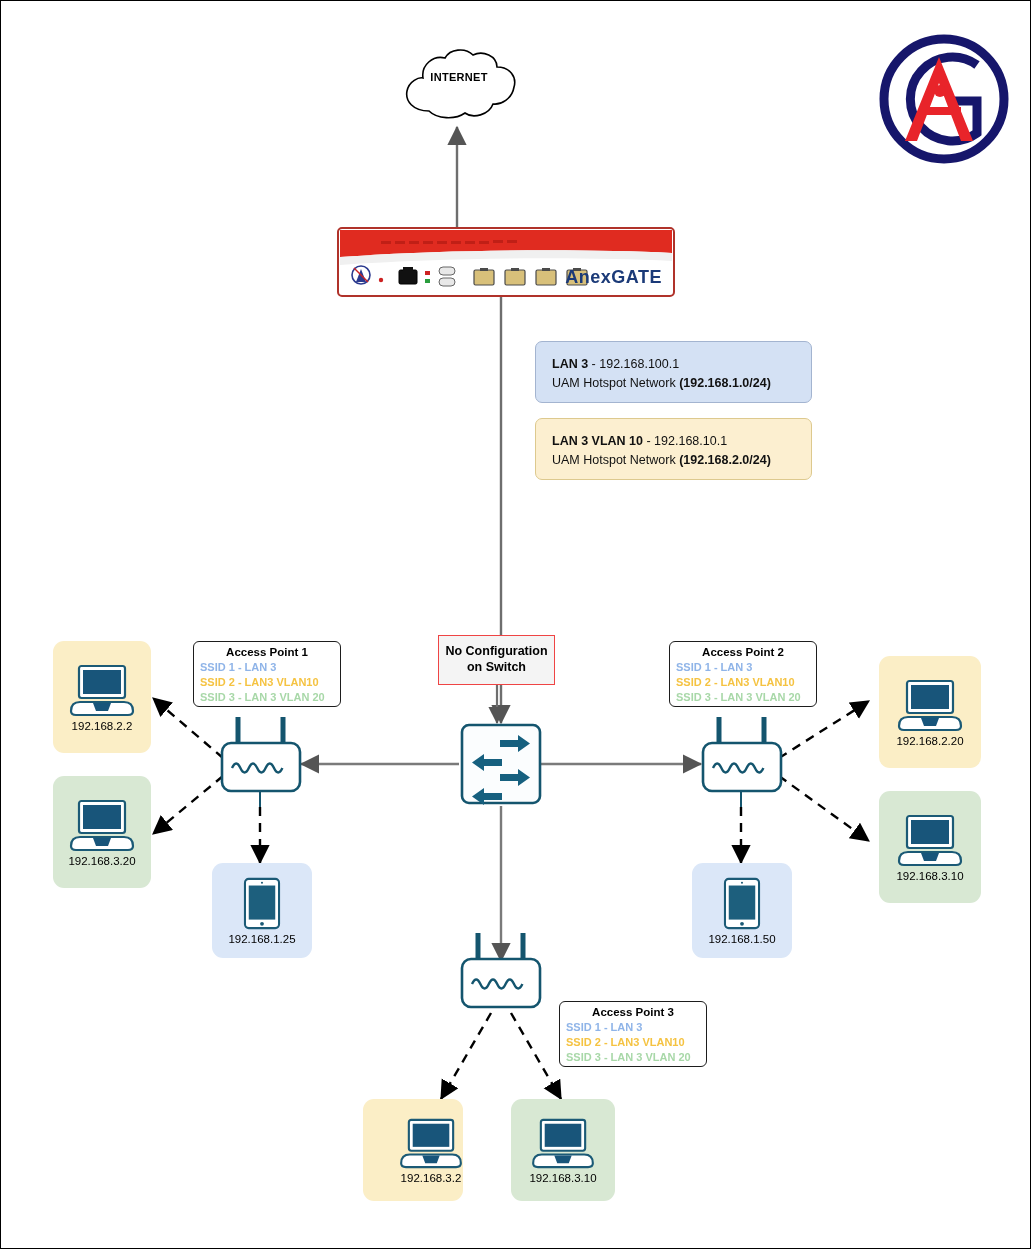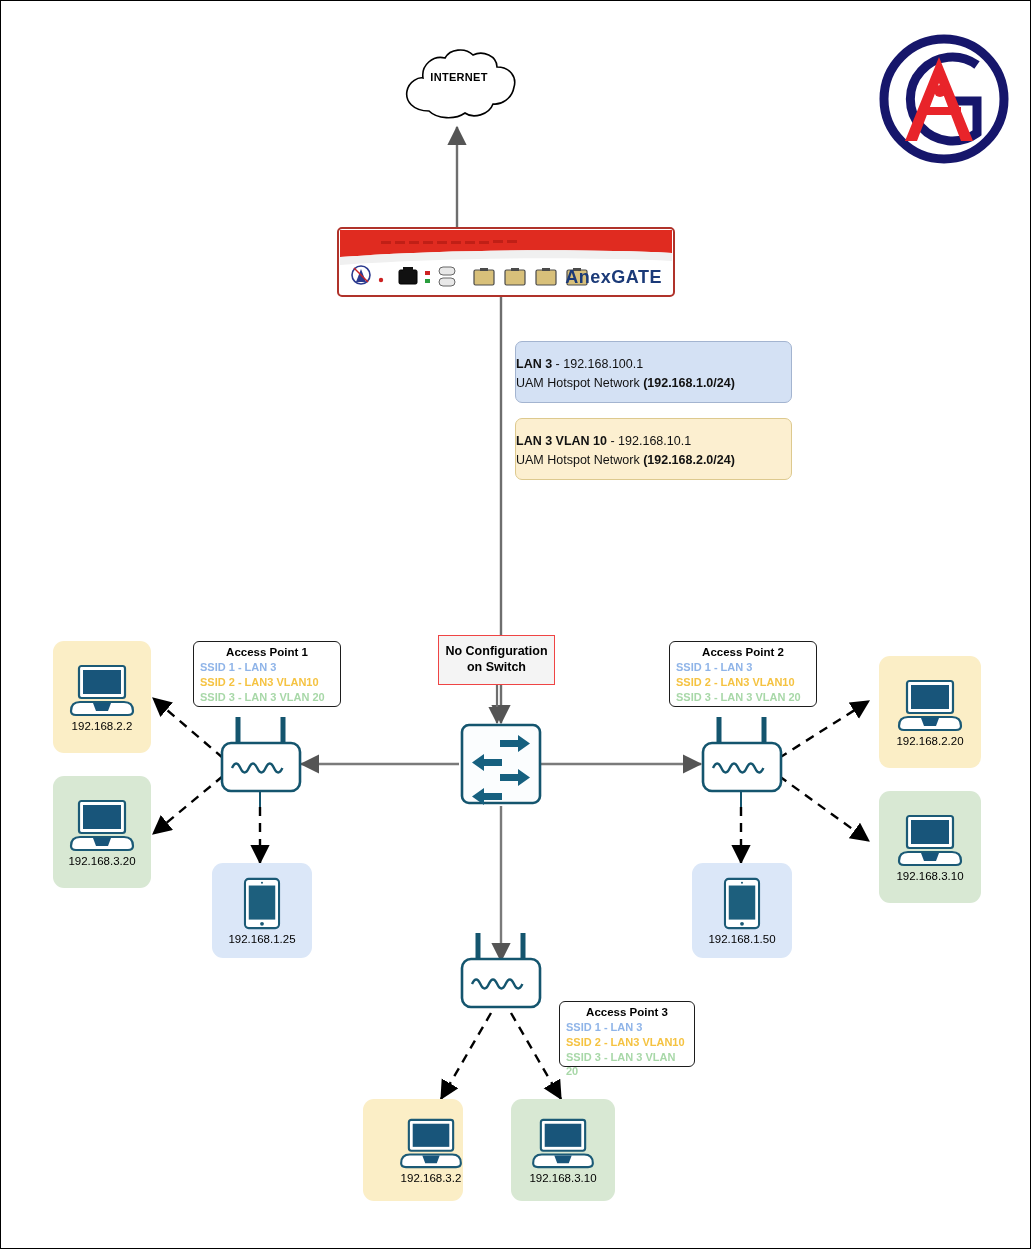--- a/index.html
+++ b/index.html
@@ -26,22 +26,22 @@
   #cloud{left:396px;top:44px;width:124px;height:78px;}
   #cloud-label{
     left:396px;top:70px;width:124px;text-align:center;
     font-size:11px;font-weight:bold;color:#000;letter-spacing:.3px;
   }
   
   #fw{left:336px;top:226px;width:338px;height:70px;border-radius:18px;}
   
   .infobox{
     border-radius:7px;border:1px solid #9aa8bd;
-    padding:13px 0;box-sizing:border-box;
-    font-size:12.5px;color:#111;line-height:1.55;
+    padding:13px 16px;box-sizing:border-box;
+    font-size:12.5px;color:#111;line-height:1.55;margin-left:20px;
   }
   .infobox .l1,.infobox .l2{white-space:nowrap;}
   .infobox b{font-weight:bold;}
   #box-lan3{left:514px;top:340px;width:277px;height:62px;background:#d4e1f4;border-color:#a3b4d0;}
   #box-v10 {left:514px;top:417px;width:277px;height:62px;background:#fcefd0;border-color:#ddc98e;}
   #box-v20 {left:514px;top:495px;width:277px;height:62px;background:#d9e8d4;border-color:#a8c2a1;}
   
   #noconf{
     left:437px;top:634px;width:117px;height:50px;
     background:#f4f4f4;border:1px solid #ef4444;
@@ -54,21 +54,21 @@
     background:#ffffff;border:1px solid #1d1d1d;border-radius:6px;
     box-sizing:border-box;padding:3px 6px 20px 6px;
     font-size:11px;font-weight:bold;line-height:1.33;
   }
   .apcard .ttl{color:#000;text-align:center;font-size:11.5px;}
   .apcard .s1{color:#8fb4e8;}
   .apcard .s2{color:#f5c342;}
   .apcard .s3{color:#a8d8a8;}
   #ap1card{left:192px;top:640px;width:148px;height:66px;}
   #ap2card{left:668px;top:640px;width:148px;height:66px;}
-  #ap3card{left:558px;top:1000px;width:136px;height:66px;}
+  #ap3card{left:558px;top:1000px;width:148px;height:66px;}
   
   .devtile{
     border-radius:11px;box-sizing:border-box;
     display:flex;flex-direction:column;align-items:center;justify-content:center;
   }
   .devtile .ip{font-size:11.5px;font-weight:normal;color:#000;margin-top:3px;}
   .tile-y{background:#fbeec6;}
   .tile-g{background:#d8e8d3;}
   .tile-b{background:#dbe7f8;}
   

